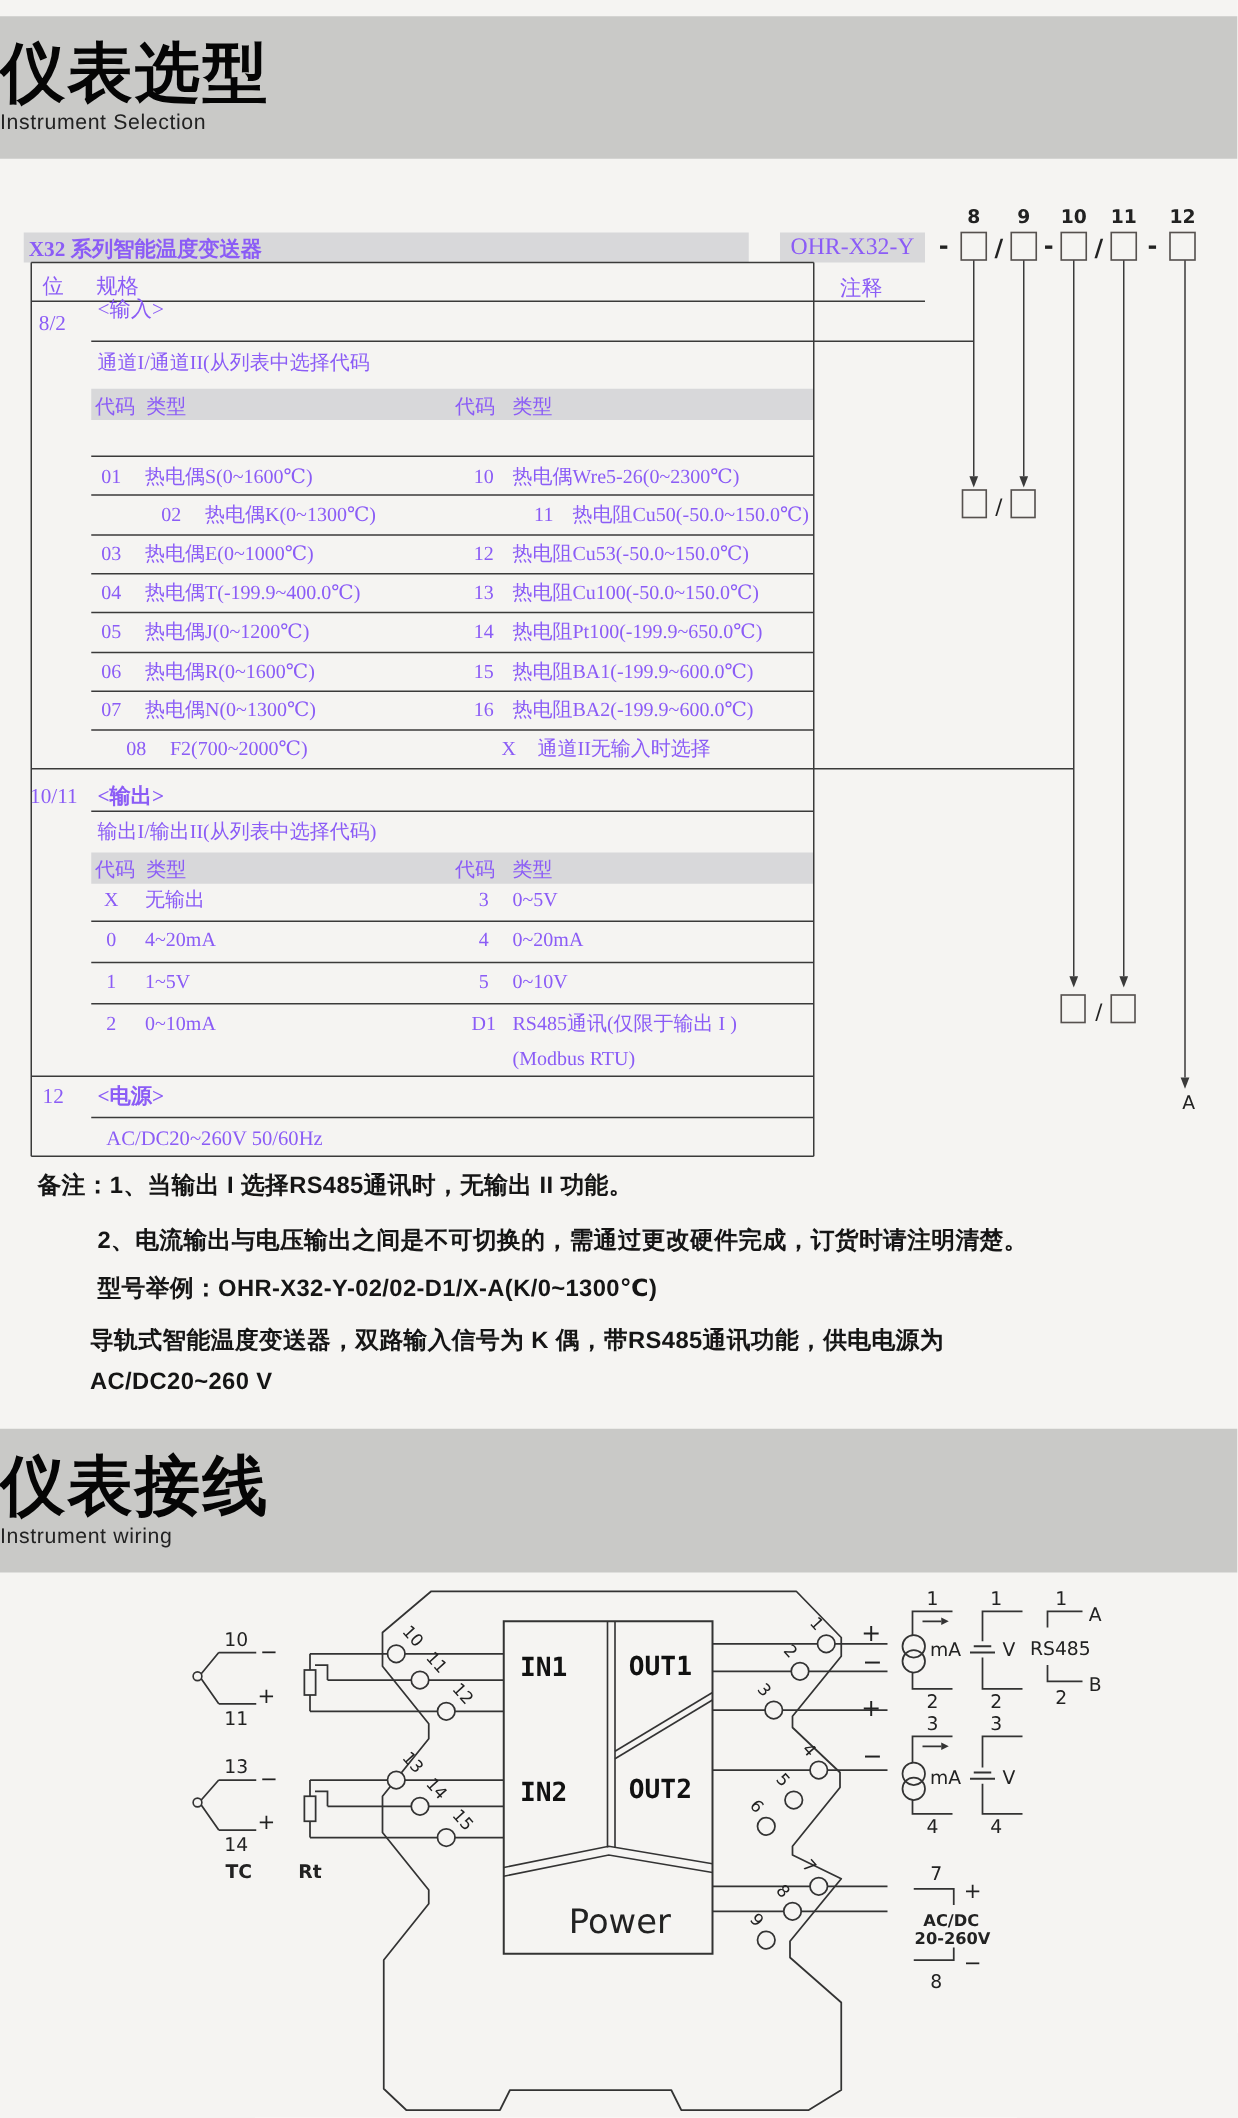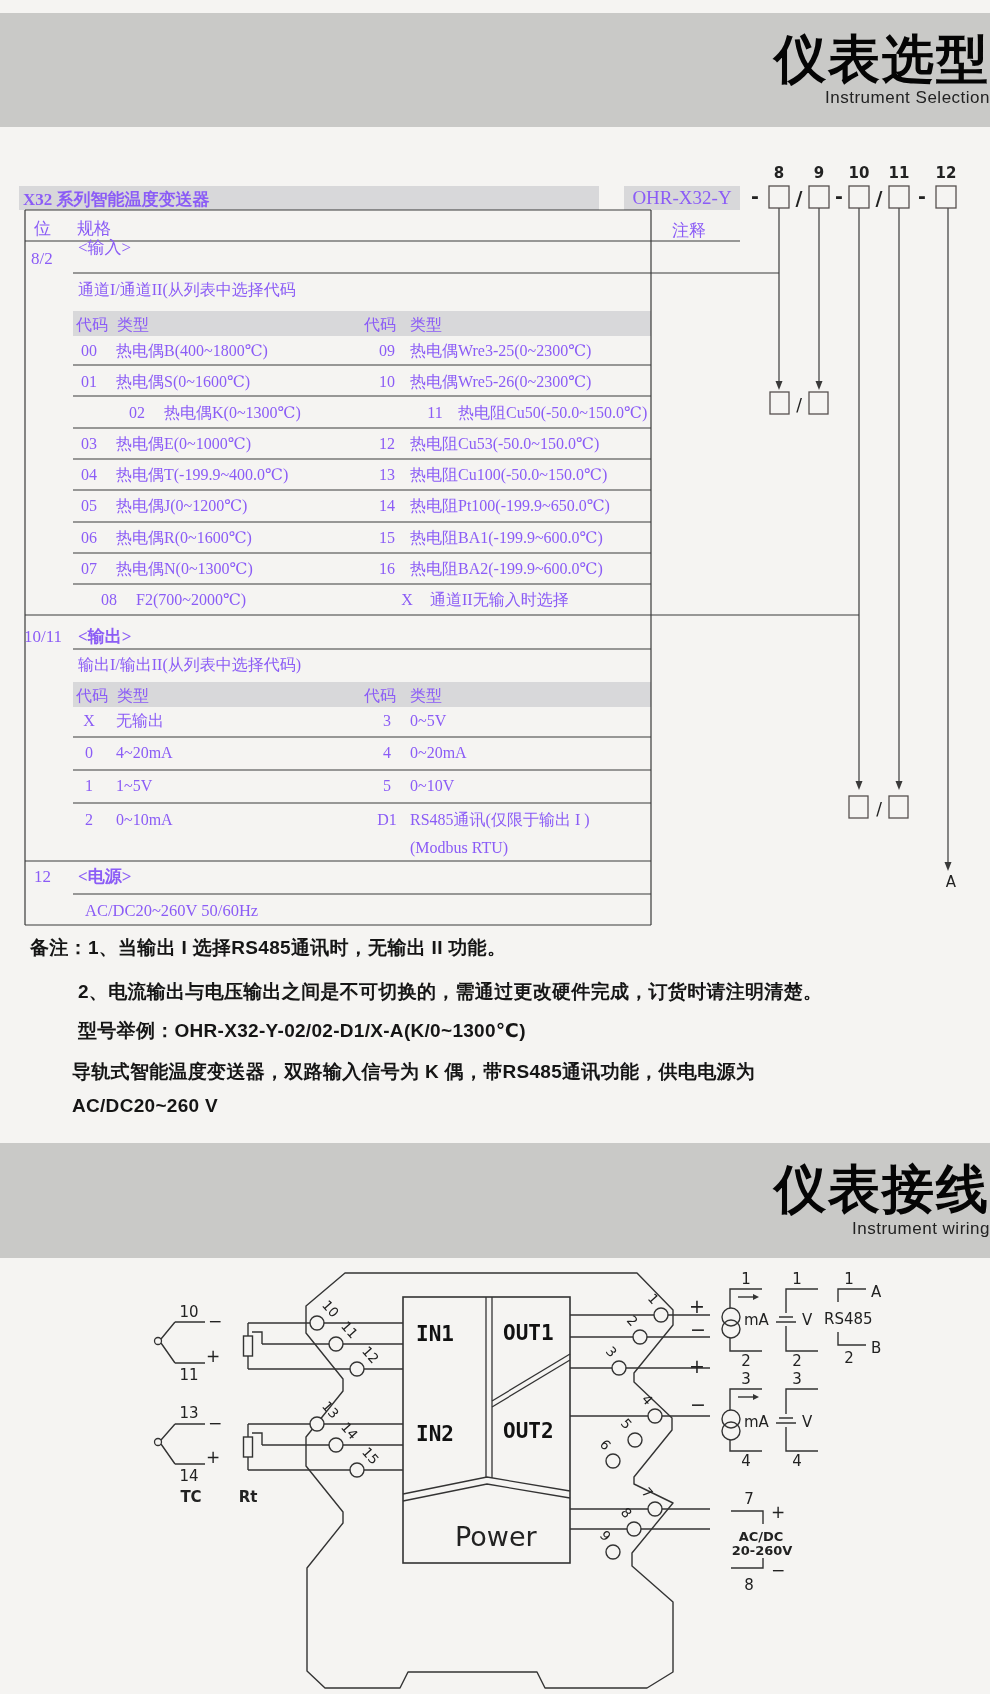--- a/index.html
+++ b/index.html
@@ -1,18 +1,18 @@
 <!DOCTYPE html>
 <html><head>
 <meta charset="utf-8">
 <style>
   html,body{margin:0;padding:0;}
   body{font-family:"Liberation Sans","DejaVu Sans",sans-serif;}
   .page{position:relative;width:990px;height:1694px;background:#f5f4f2;overflow:hidden;}
-  .banner{position:absolute;left:0;width:990px;background:#c9c9c7;display:flex;flex-direction:column;align-items:flex-end;justify-content:center;}
+  .banner{position:absolute;left:0;width:990px;background:#c9c9c7;display:flex;flex-direction:column;align-items:flex-start;justify-content:center;}
   .banner .t{font-weight:900;font-size:52px;color:#050505;letter-spacing:2px;line-height:1.05;font-family:"DejaVu Sans","Liberation Sans",sans-serif;}
   .banner .s{font-size:17px;color:#222;margin-top:2px;letter-spacing:.5px;}
   .abs{position:absolute;white-space:nowrap;}
   .serif{font-family:"Liberation Serif","DejaVu Serif",serif;color:#8b5cf6;}
   .band{position:absolute;background:#d8d8da;}
   .hdrtxt{font-size:17px;}
   .trow{position:absolute;left:0;width:990px;height:22px;}
   .trow span{position:absolute;top:0;font-size:16px;line-height:22px;}
   .col-c1{left:73px;width:32px;text-align:center;}
   .col-t1{left:116px;}
@@ -116,26 +116,20 @@
   <div class="abs serif hdrtxt" style="left:672px;top:219px;">注释</div>
 
   <div class="abs serif hdrtxt" style="left:31px;top:249px;">8/2</div>
   <div class="abs serif hdrtxt" style="left:78px;top:236px;font-weight:400;">&lt;输入&gt;</div>
   <div class="abs serif" style="left:78px;top:280px;font-size:16px;">通道I/通道II(从列表中选择代码</div>
   <div class="abs serif" style="left:76px;top:315px;font-size:16px;">代码</div>
   <div class="abs serif" style="left:117px;top:315px;font-size:16px;">类型</div>
   <div class="abs serif" style="left:364px;top:315px;font-size:16px;">代码</div>
   <div class="abs serif" style="left:410px;top:315px;font-size:16px;">类型</div>
 
-  <div class="trow serif" style="top:340px;">
-      <span class="col-c1">00</span>
-      <span class="col-t1">热电偶B(400~1800℃)</span>
-      <span class="col-c2">09</span>
-      <span class="col-t2">热电偶Wre3-25(0~2300℃)</span>
-    </div>
   <div class="trow serif" style="top:371px;">
       <span class="col-c1">01</span>
       <span class="col-t1">热电偶S(0~1600℃)</span>
       <span class="col-c2">10</span>
       <span class="col-t2">热电偶Wre5-26(0~2300℃)</span>
     </div>
   <div class="trow serif" style="top:402px;margin-left:48px;">
       <span class="col-c1">02</span>
       <span class="col-t1">热电偶K(0~1300℃)</span>
       <span class="col-c2">11</span>

